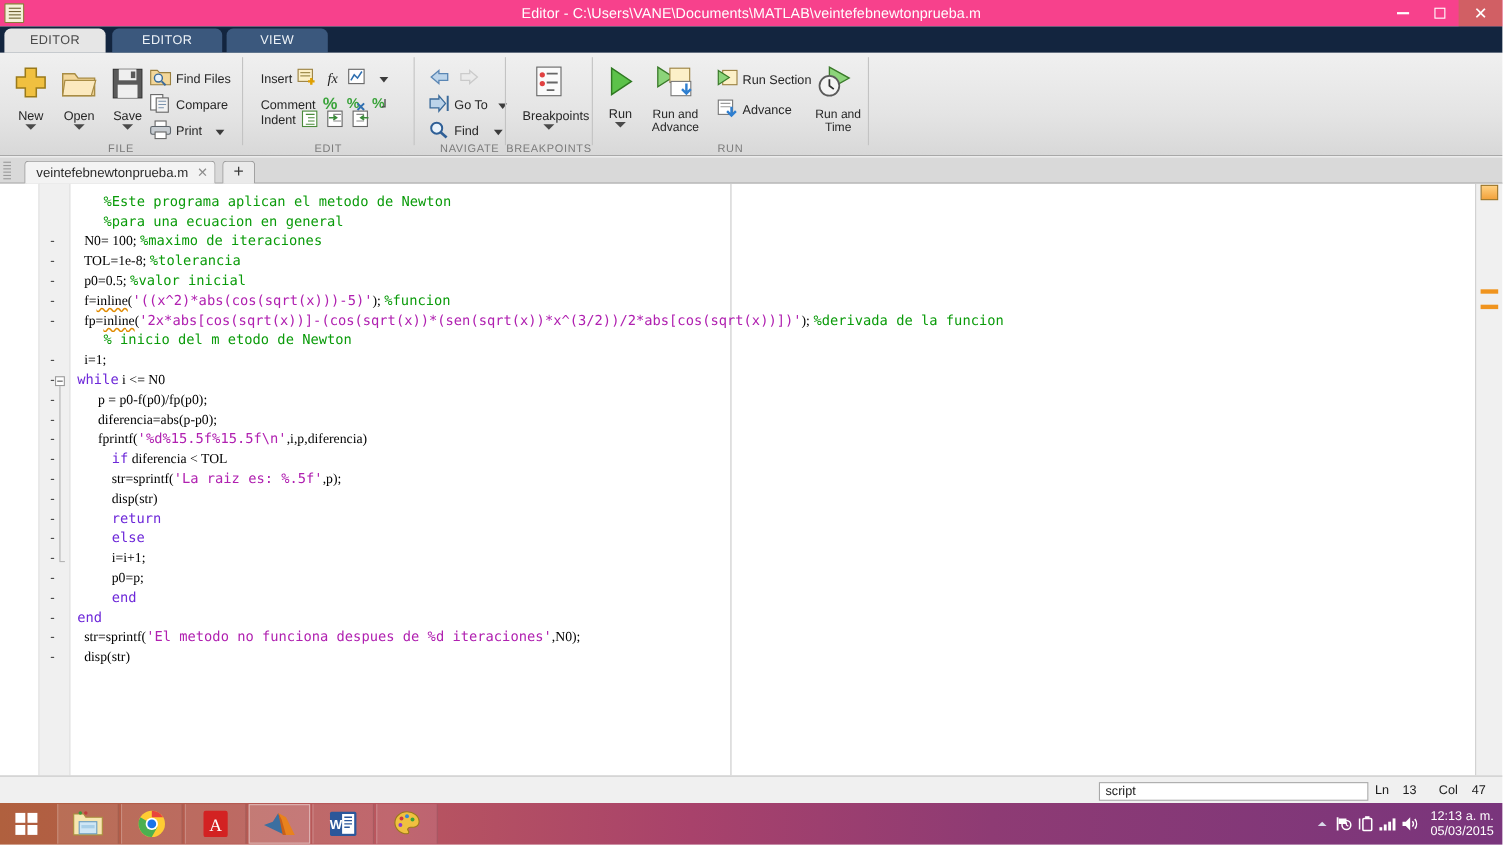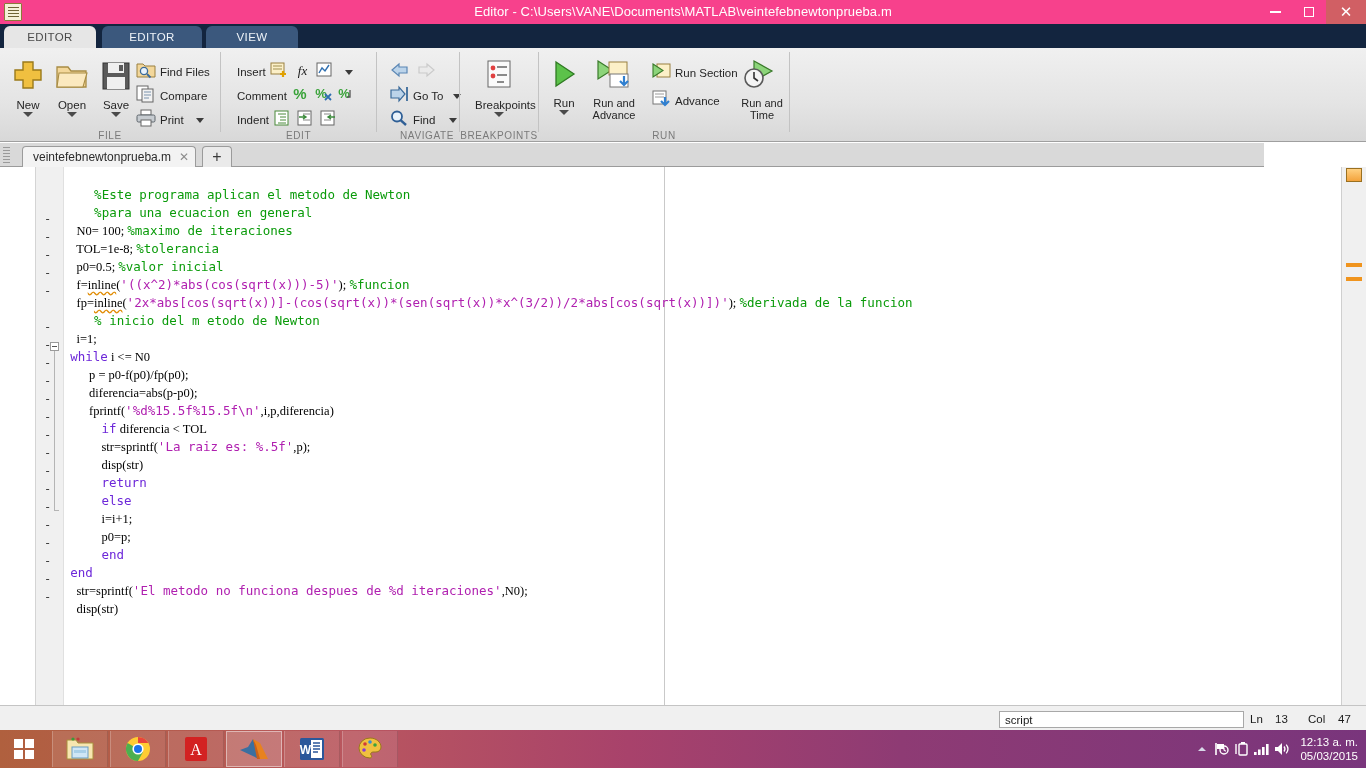--- a/index.html
+++ b/index.html
@@ -75,21 +75,21 @@
      border-left:5px solid transparent;border-right:5px solid transparent;border-top:5px solid #4a4a4a;}
   .smallrow{ position:absolute; height:22px; display:flex; align-items:center; gap:4px; }
   .smallrow .lbl{ font-size:11.5px; color:#262626; white-space:nowrap; }
   .ico{ display:inline-block; position:relative; }
 
   .caret-sm{ width:0;height:0;border-left:4px solid transparent;border-right:4px solid transparent;
      border-top:5px solid #3b3b3b; display:inline-block; }
 
   
   .doctabbar{
-    position:absolute; left:0; top:143px; width:1264px; height:24px;
+    position:absolute; left:0; top:143px; width:1366px; height:24px;
     background:#d9d9d9; border-bottom:1px solid #9b9b9b;
   }
   .grip{
     position:absolute; left:3px; top:4px; width:8px; height:16px;
   }
   .grip i{ position:absolute; left:0; width:7px;height:1px;background:#9a9a9a; }
   .doctab{
     position:absolute; left:22px; top:3px; height:21px;
     background:#f3f3f3; border:1px solid #9b9b9b; border-bottom:none;
     border-radius:4px 4px 0 0; display:flex; align-items:center;
@@ -111,21 +111,21 @@
   }
   .gutter-left{
     position:absolute; left:0; top:0; width:36px; height:538px;
     background:#ffffff; border-right:1px solid #d4d4d4;
   }
   .gutter-fold{
     position:absolute; left:36px; top:0; width:28px; height:538px;
     background:#f0f0f0; border-right:1px solid #e0e0e0;
   }
   .codearea{
-    position:absolute; left:64px; top:12px; right:26px; height:538px;
+    position:absolute; left:64px; top:0; right:26px; height:538px;
     font-family:"DejaVu Sans Mono","Liberation Mono",monospace;
     font-size:12.5px; line-height:18px; white-space:pre;
   }
   .ln{
     position:absolute; right:4px; width:30px; text-align:right;
     font-family:"DejaVu Sans Mono","Liberation Mono",monospace;
     font-size:12px; color:#404040; line-height:18px;
   }
   .dash{
     position:absolute; left:8px; width:8px; height:18px; line-height:18px;
@@ -389,21 +389,21 @@
               <path d="M11 9l6 6M17 9l-6 6" stroke="#2f6fb0" stroke-width="1.8"></path>
             </svg>
         </span>
         <span class="ico">
           <svg width="19" height="18" viewBox="0 0 19 18">
               <text x="7" y="13" font-size="13" font-weight="bold" font-family="Liberation Sans" text-anchor="middle" fill="#3aa33a">%</text>
               <path d="M13 5v7h-3" stroke="#555" stroke-width="1.3" fill="none"></path>
             </svg>
         </span>
       </div>
-      <div class="smallrow" style="left:16px;top:61px;">
+      <div class="smallrow" style="left:16px;top:51px;">
         <span class="lbl">Indent</span>
         <span class="ico">
           <svg width="19" height="18" viewBox="0 0 19 18">
               <rect x="2" y="2" width="13" height="14" fill="#fff" stroke="#4a8a3a"></rect>
               <path d="M5 5h8M7 8h6M7 11h6M5 14h8" stroke="#4a8a3a"></path>
             </svg>
         </span>
         <span class="ico">
           <svg width="19" height="18" viewBox="0 0 19 18">
               <rect x="2" y="2" width="13" height="14" fill="#fff" stroke="#666"></rect>

